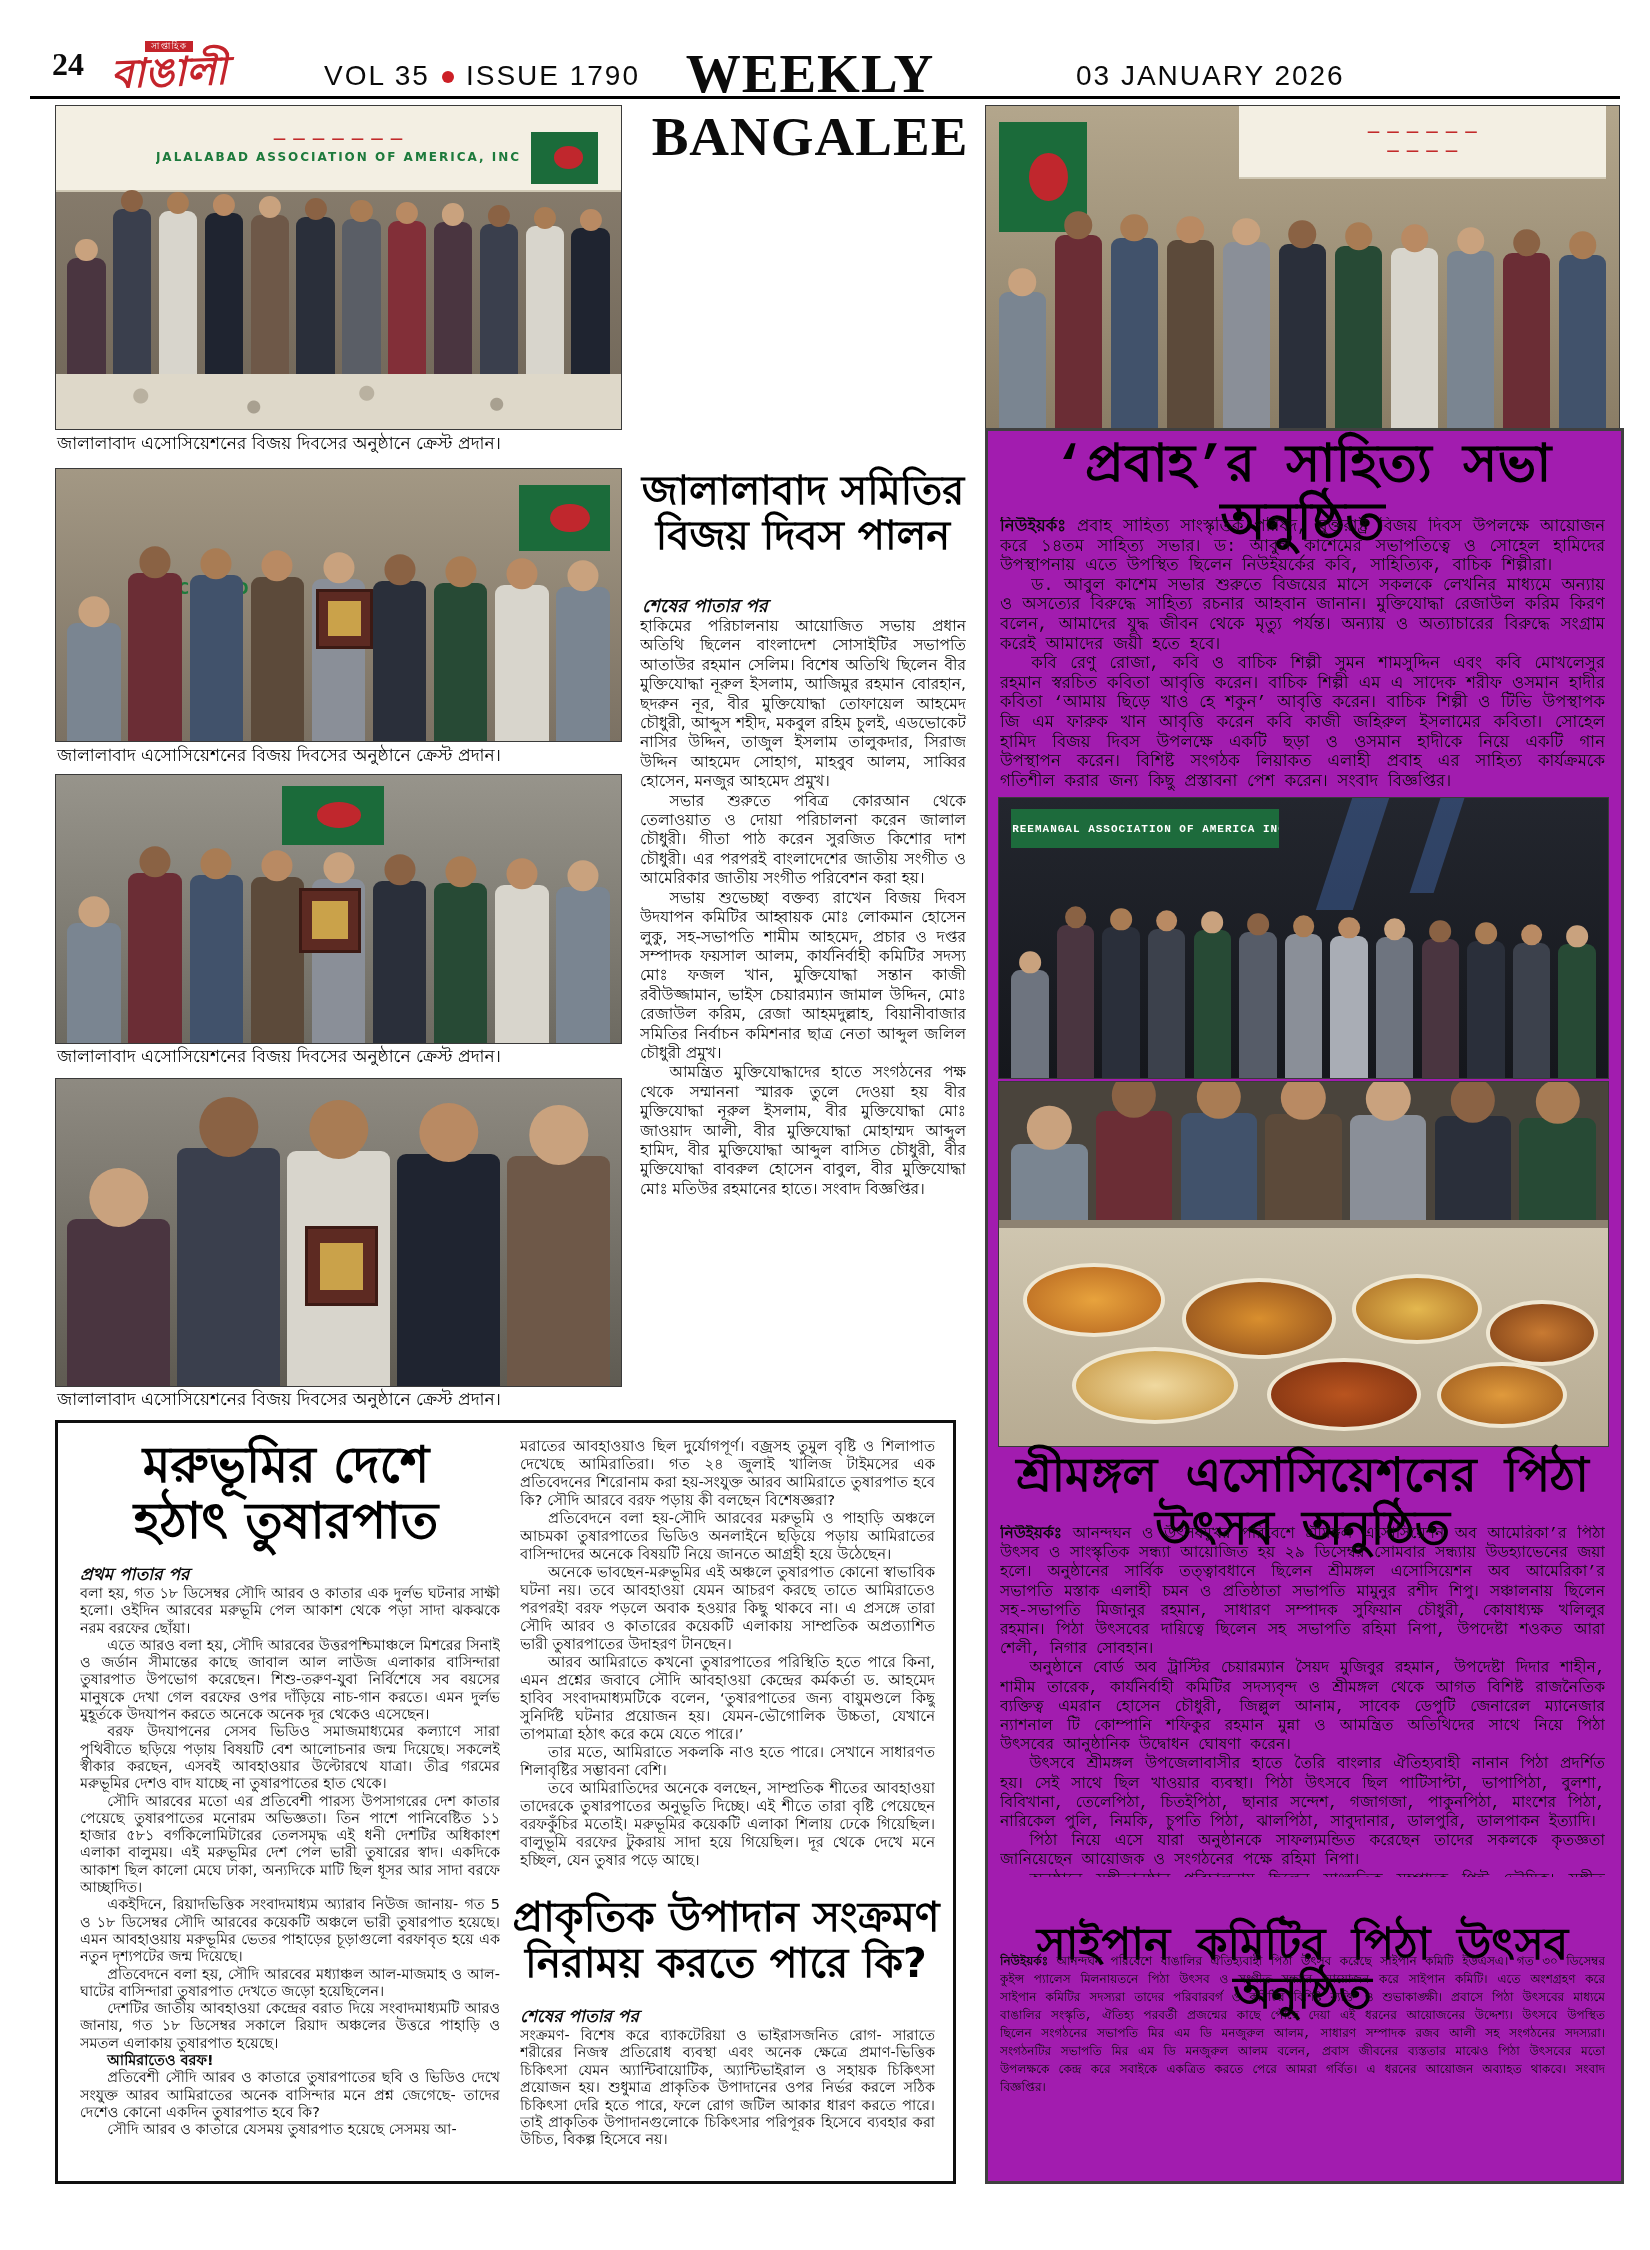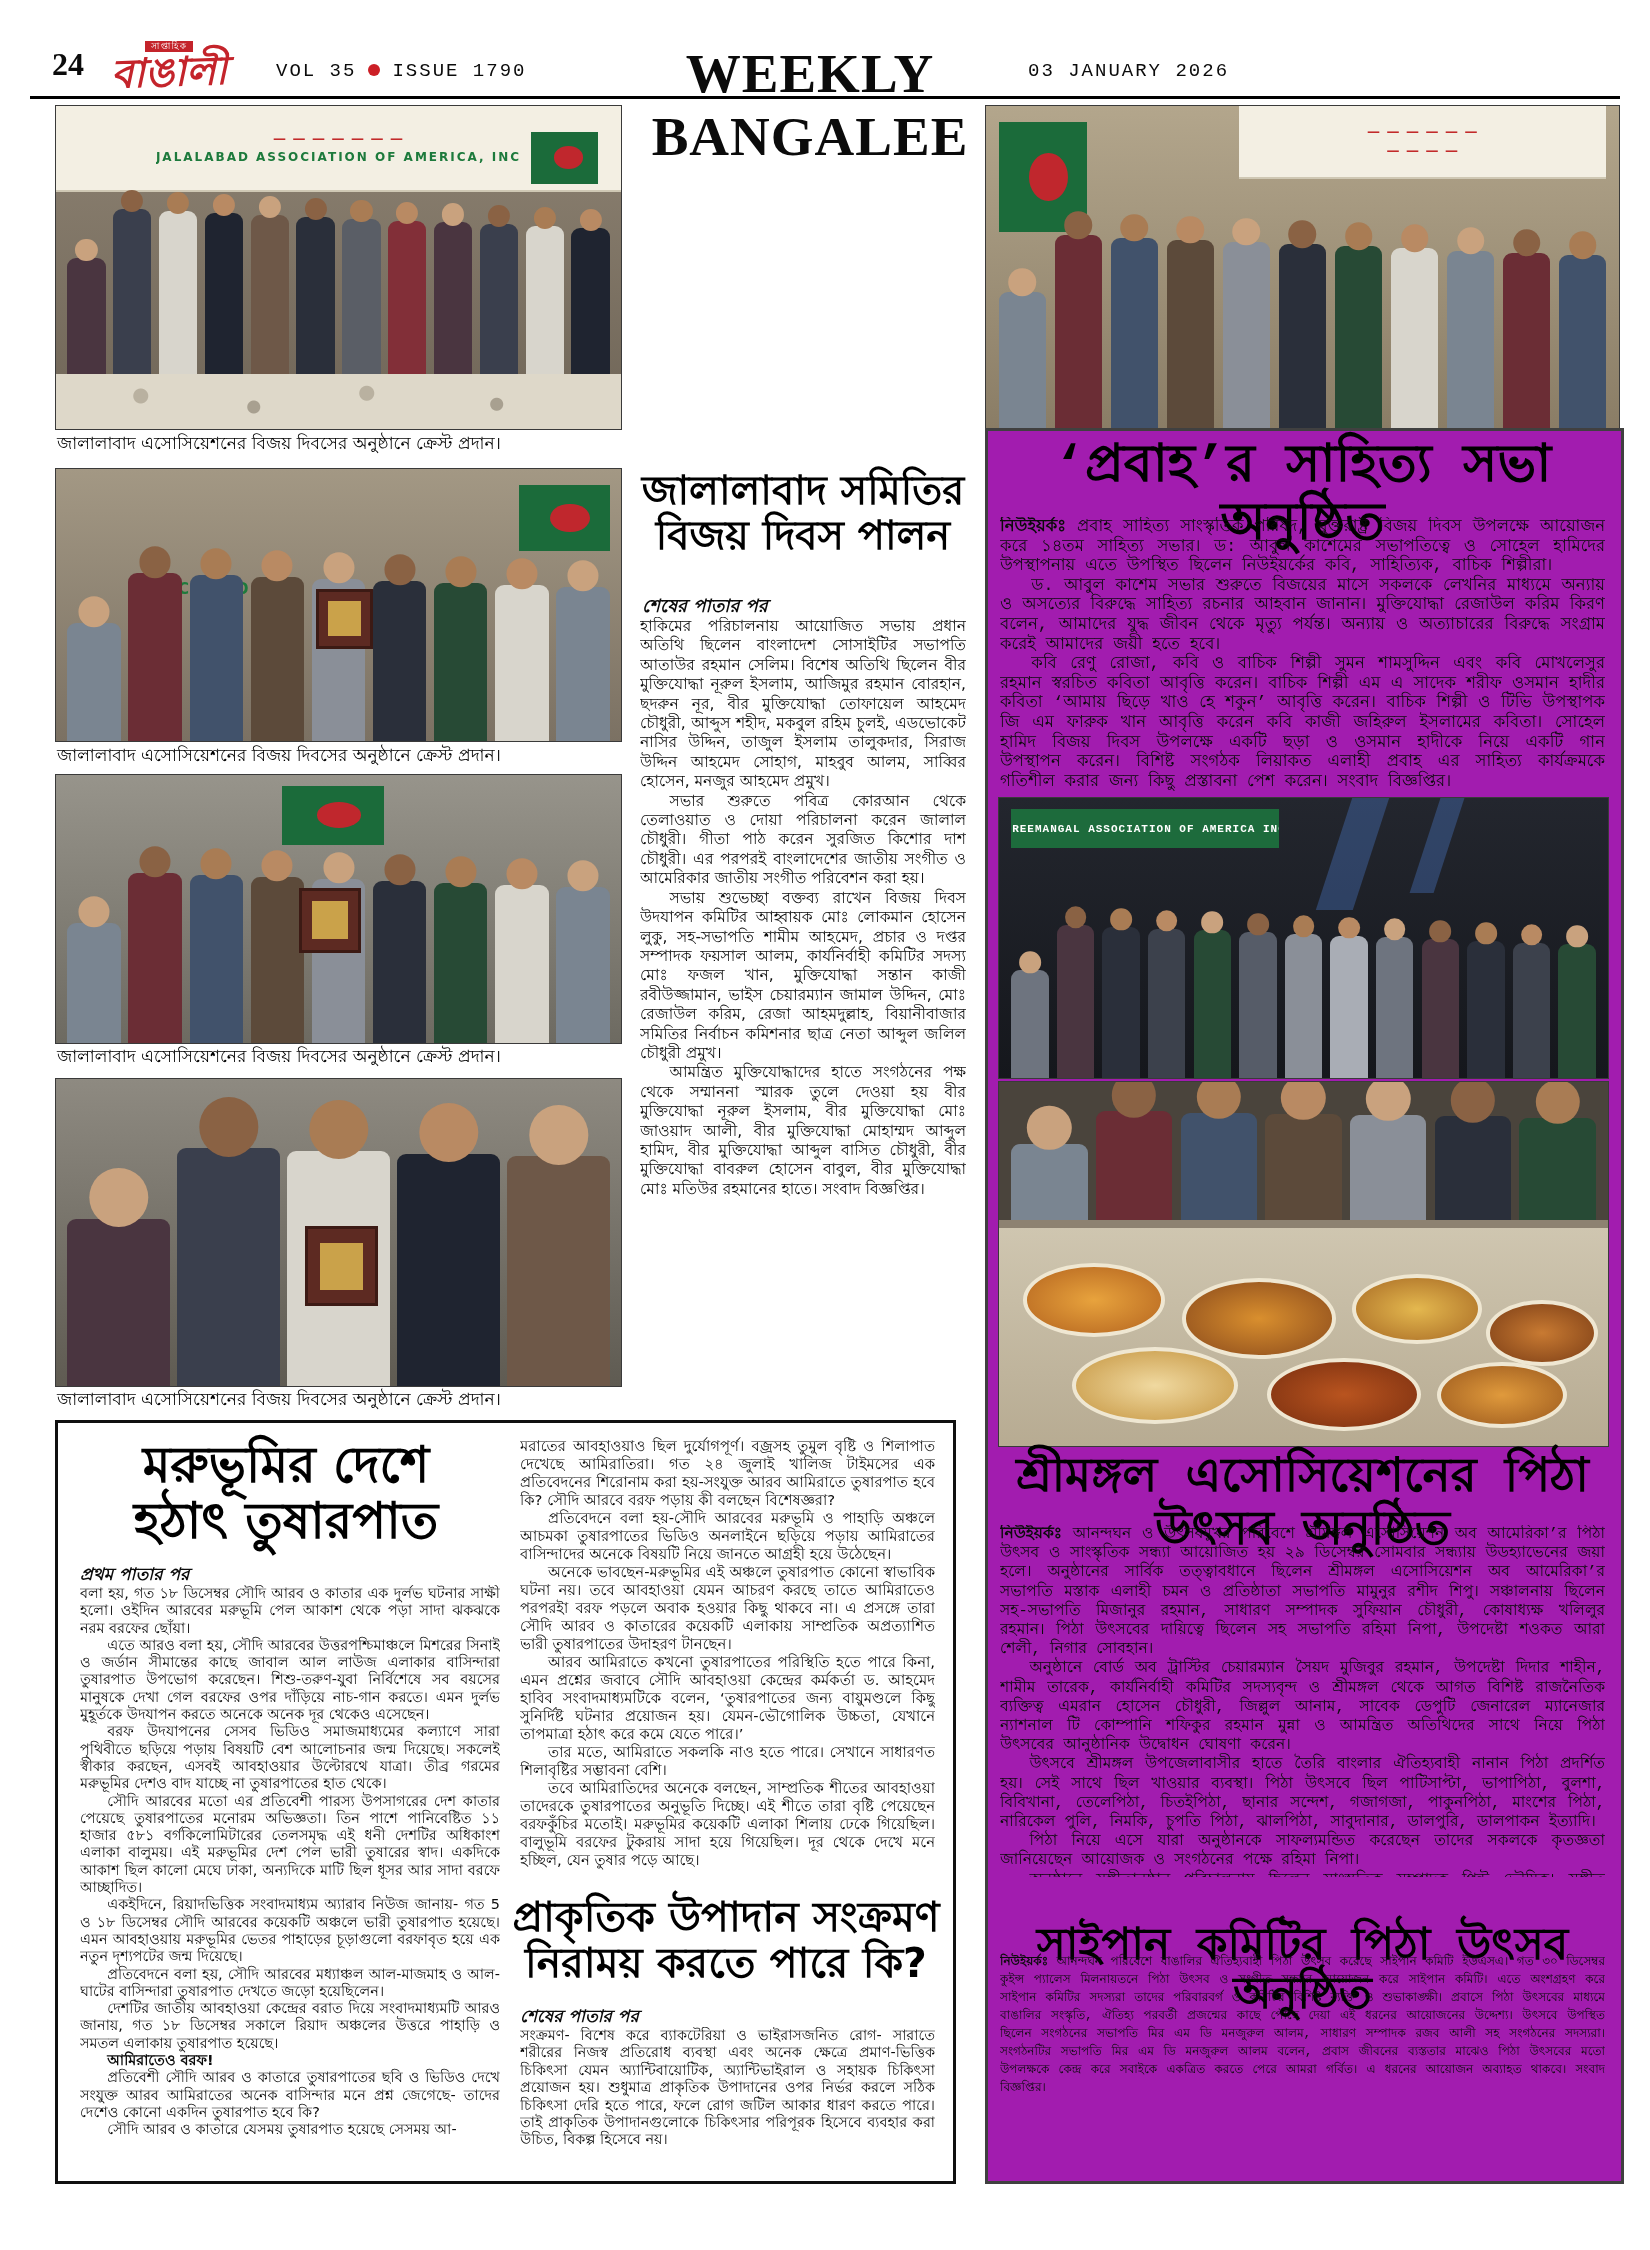--- a/index.html
+++ b/index.html
@@ -3,21 +3,21 @@
 <meta charset="utf-8">
 <style>
   html,body{margin:0;padding:0;background:#ffffff;}
   .page{position:relative;width:1650px;height:2250px;background:#fff;font-family:"DejaVu Sans",sans-serif;color:#0b0b0b;overflow:hidden;}
   .abs{position:absolute;}
   
   .pageno{font-family:"Liberation Serif",serif;font-weight:700;font-size:32px;}
   .logo{color:#c4242b;text-align:center;line-height:1;}
   .logo .tag{font-size:9px;letter-spacing:1px;background:#c4242b;color:#fff;padding:1px 6px;display:inline-block;}
   .logo .main{font-size:40px;font-weight:800;font-style:italic;transform:rotate(-2deg);}
-  .volissue,.issuedate{font-family:Liberation Mono, monospace;font-size:19px;letter-spacing:2px;}
+  .volissue,.issuedate{font-family:Liberation Sans, sans-serif;font-size:28px;letter-spacing:2px;margin-left:48px;}
   .volissue .dot{display:inline-block;width:12px;height:12px;border-radius:50%;background:#cc1f26;margin:0 12px 2px 12px;vertical-align:middle;}
   .masthead{font-family:"Liberation Serif",serif;font-weight:700;font-size:55px;letter-spacing:1px;margin:0;text-align:center;}
   .headrule{height:3px;background:#000;}
   
   .photo{position:absolute;border:1px solid #3a3a3a;overflow:hidden;background:#9a8f82;}
   .caption{position:absolute;font-size:17px;line-height:1.25;color:#000;}
   .people-row{position:absolute;left:2%;right:2%;bottom:0;height:72%;display:flex;align-items:flex-end;gap:1.4%;}
   .person{flex:1;border-radius:9px 9px 0 0;position:relative;min-width:0;}
   .person .head{position:absolute;top:0;left:50%;transform:translate(-50%,-86%);width:58%;padding-top:58%;border-radius:50%;}
   .banner{position:absolute;left:0;right:0;top:0;background:#f3efe3;border-bottom:2px solid #cfc8b4;display:flex;flex-direction:column;align-items:center;justify-content:center;gap:4px;}

